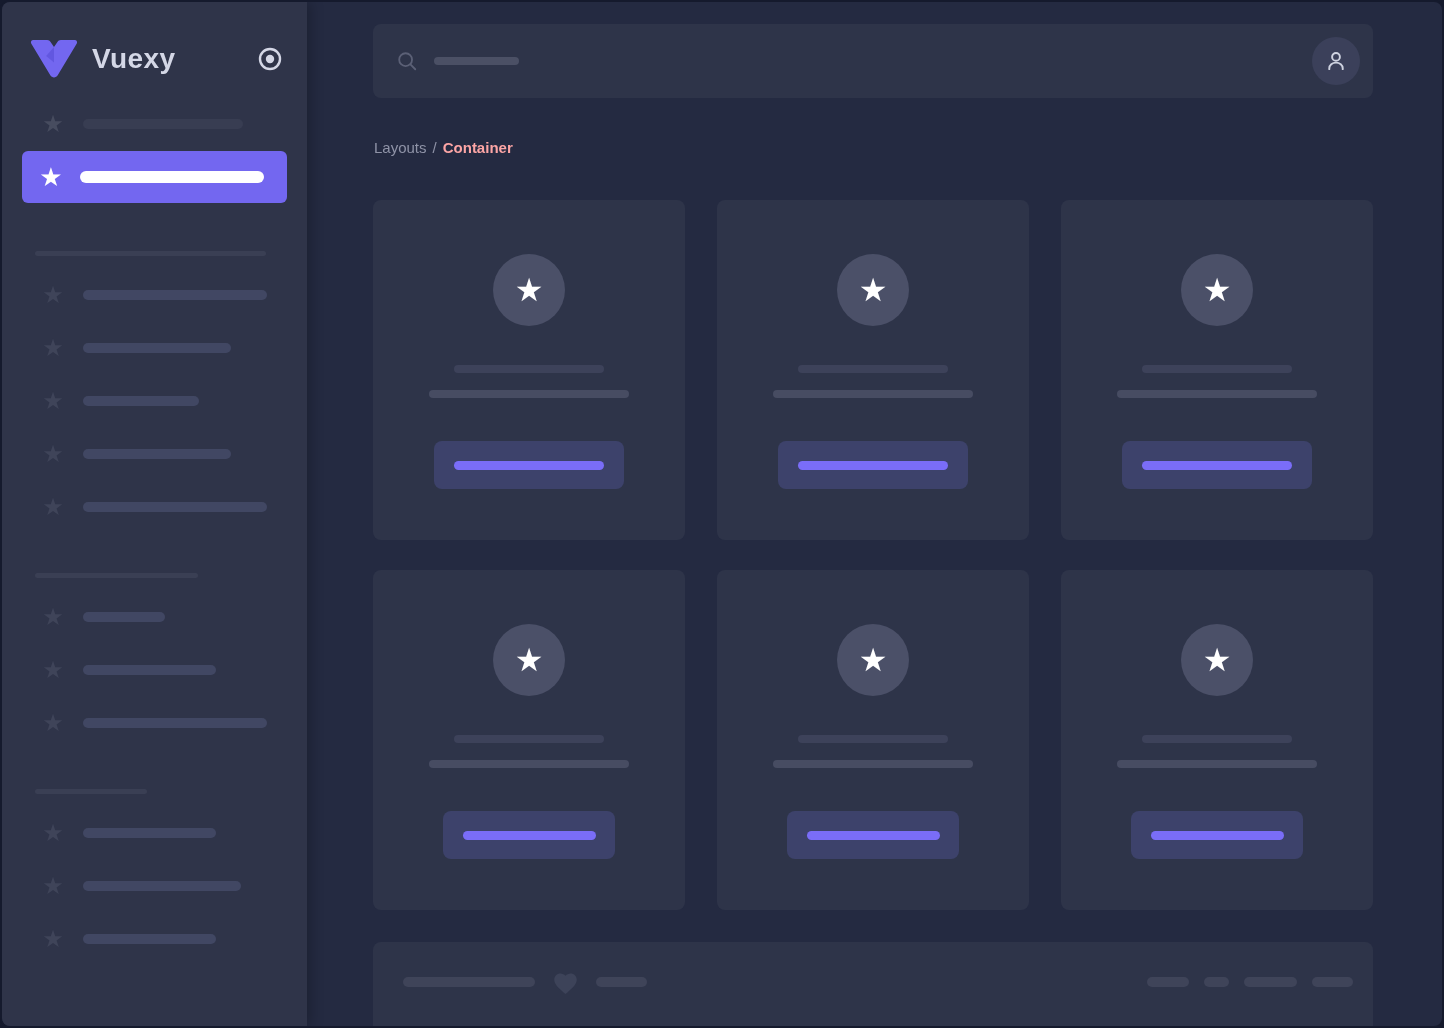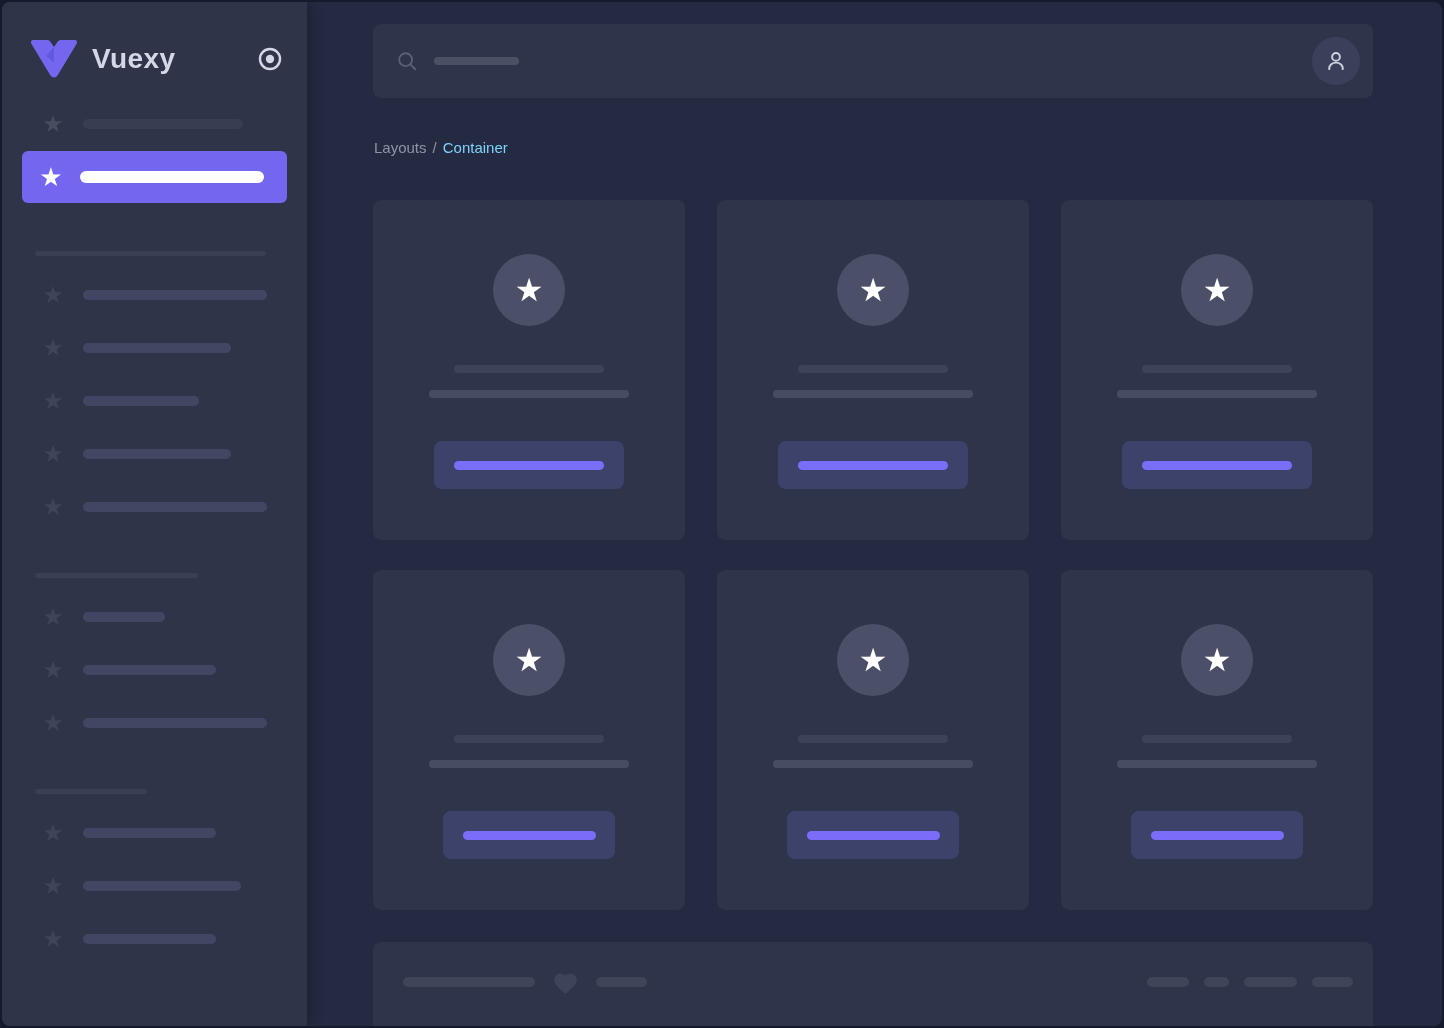--- a/index.html
+++ b/index.html
@@ -37,21 +37,21 @@
   .main { flex:1; padding:22px 69px 0 66px; }
 
   .searchbar { height:74px; background:#2e3449; border-radius:8px; display:flex;
                align-items:center; padding:0 13px 0 23px; cursor:text; }
   .search-skel { width:85px; height:8px; border-radius:4px; background:#4b5065; margin-left:16px; }
   .avatar { margin-left:auto; width:48px; height:48px; border-radius:50%; background:#3b405a;
             display:flex; align-items:center; justify-content:center; cursor:pointer; }
 
   .breadcrumb { margin:41px 0 0 1px; font-size:15px; line-height:18px; color:#8f93a7; }
   .breadcrumb .sep { margin:0 6px; }
-  .breadcrumb .current { color:#7dd3fc; font-weight:400; }
+  .breadcrumb .current { color:#fca5a5; font-weight:700; }
 
   .grid { margin-top:43px; display:grid; grid-template-columns:repeat(3,1fr); column-gap:32px; row-gap:30px; }
   .card { background:#2e3449; border-radius:8px; height:340px; display:flex;
           flex-direction:column; align-items:center; }
   .card-avatar { margin-top:54px; width:72px; height:72px; border-radius:50%; background:#4b5068;
                  display:flex; align-items:center; justify-content:center; }
   .card-avatar .star { color:#ffffff; font-size:32px; width:auto; }
   .line { height:8px; border-radius:4px; }
   .line1 { margin-top:39px; width:150px; background:#3d425a; }
   .line2 { margin-top:17px; width:200px; background:#474c62; }

